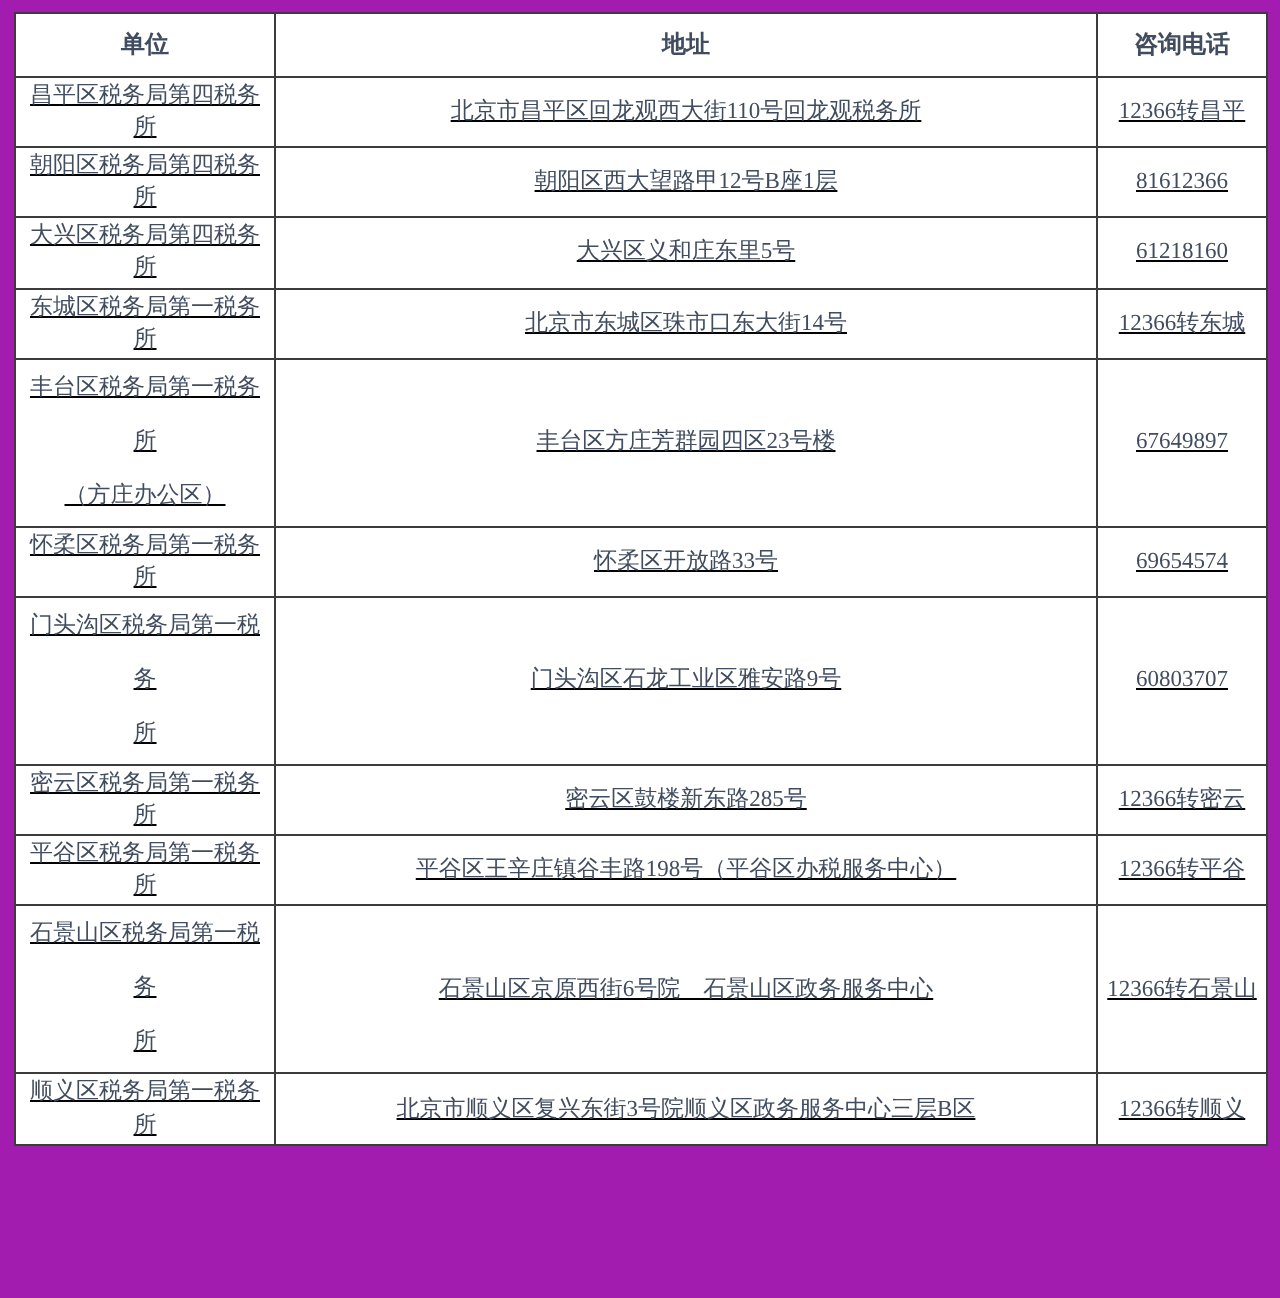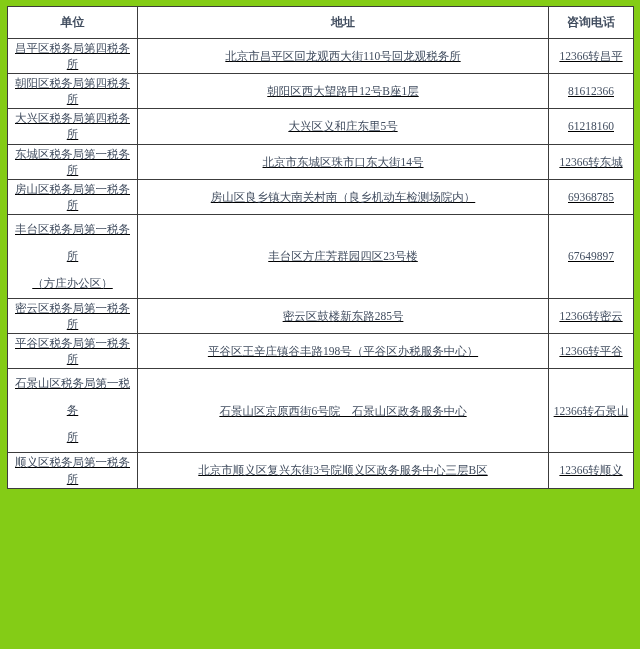--- a/index.html
+++ b/index.html
@@ -6,21 +6,21 @@
     margin: 0;
     padding: 0;
     background: #fdfdfd;
     font-family: "Liberation Serif", "DejaVu Serif", serif;
   }
   .page {
     width: 640px;
     height: 649px;
     box-sizing: border-box;
     padding: 6px 7px;
-    background: #84cc16;
+    background: #a21caf;
   }
   table.tax-table {
     border-collapse: collapse;
     table-layout: fixed;
     width: 626px;
     background: #ffffff;
   }
   .tax-table th,
   .tax-table td {
     border: 1px solid #3c3c3c;
@@ -77,30 +77,36 @@
         <tr>
           <td class="unit">大兴区税务局第四税务所</td>
           <td class="address">大兴区义和庄东里5号</td>
           <td class="phone">61218160</td>
         </tr>
         <tr>
           <td class="unit">东城区税务局第一税务所</td>
           <td class="address">北京市东城区珠市口东大街14号</td>
           <td class="phone">12366转东城</td>
         </tr>
-        <tr>
-          <td class="unit">房山区税务局第一税务所</td>
-          <td class="address">房山区良乡镇大南关村南（良乡机动车检测场院内）</td>
-          <td class="phone">69368785</td>
-        </tr>
         <tr class="tall">
           <td class="unit">丰台区税务局第一税务所
 （方庄办公区）</td>
           <td class="address">丰台区方庄芳群园四区23号楼</td>
           <td class="phone">67649897</td>
+        </tr>
+        <tr>
+          <td class="unit">怀柔区税务局第一税务所</td>
+          <td class="address">怀柔区开放路33号</td>
+          <td class="phone">69654574</td>
+        </tr>
+        <tr class="tall">
+          <td class="unit">门头沟区税务局第一税务
+所</td>
+          <td class="address">门头沟区石龙工业区雅安路9号</td>
+          <td class="phone">60803707</td>
         </tr>
         <tr>
           <td class="unit">密云区税务局第一税务所</td>
           <td class="address">密云区鼓楼新东路285号</td>
           <td class="phone">12366转密云</td>
         </tr>
         <tr>
           <td class="unit">平谷区税务局第一税务所</td>
           <td class="address">平谷区王辛庄镇谷丰路198号（平谷区办税服务中心）</td>
           <td class="phone">12366转平谷</td>

